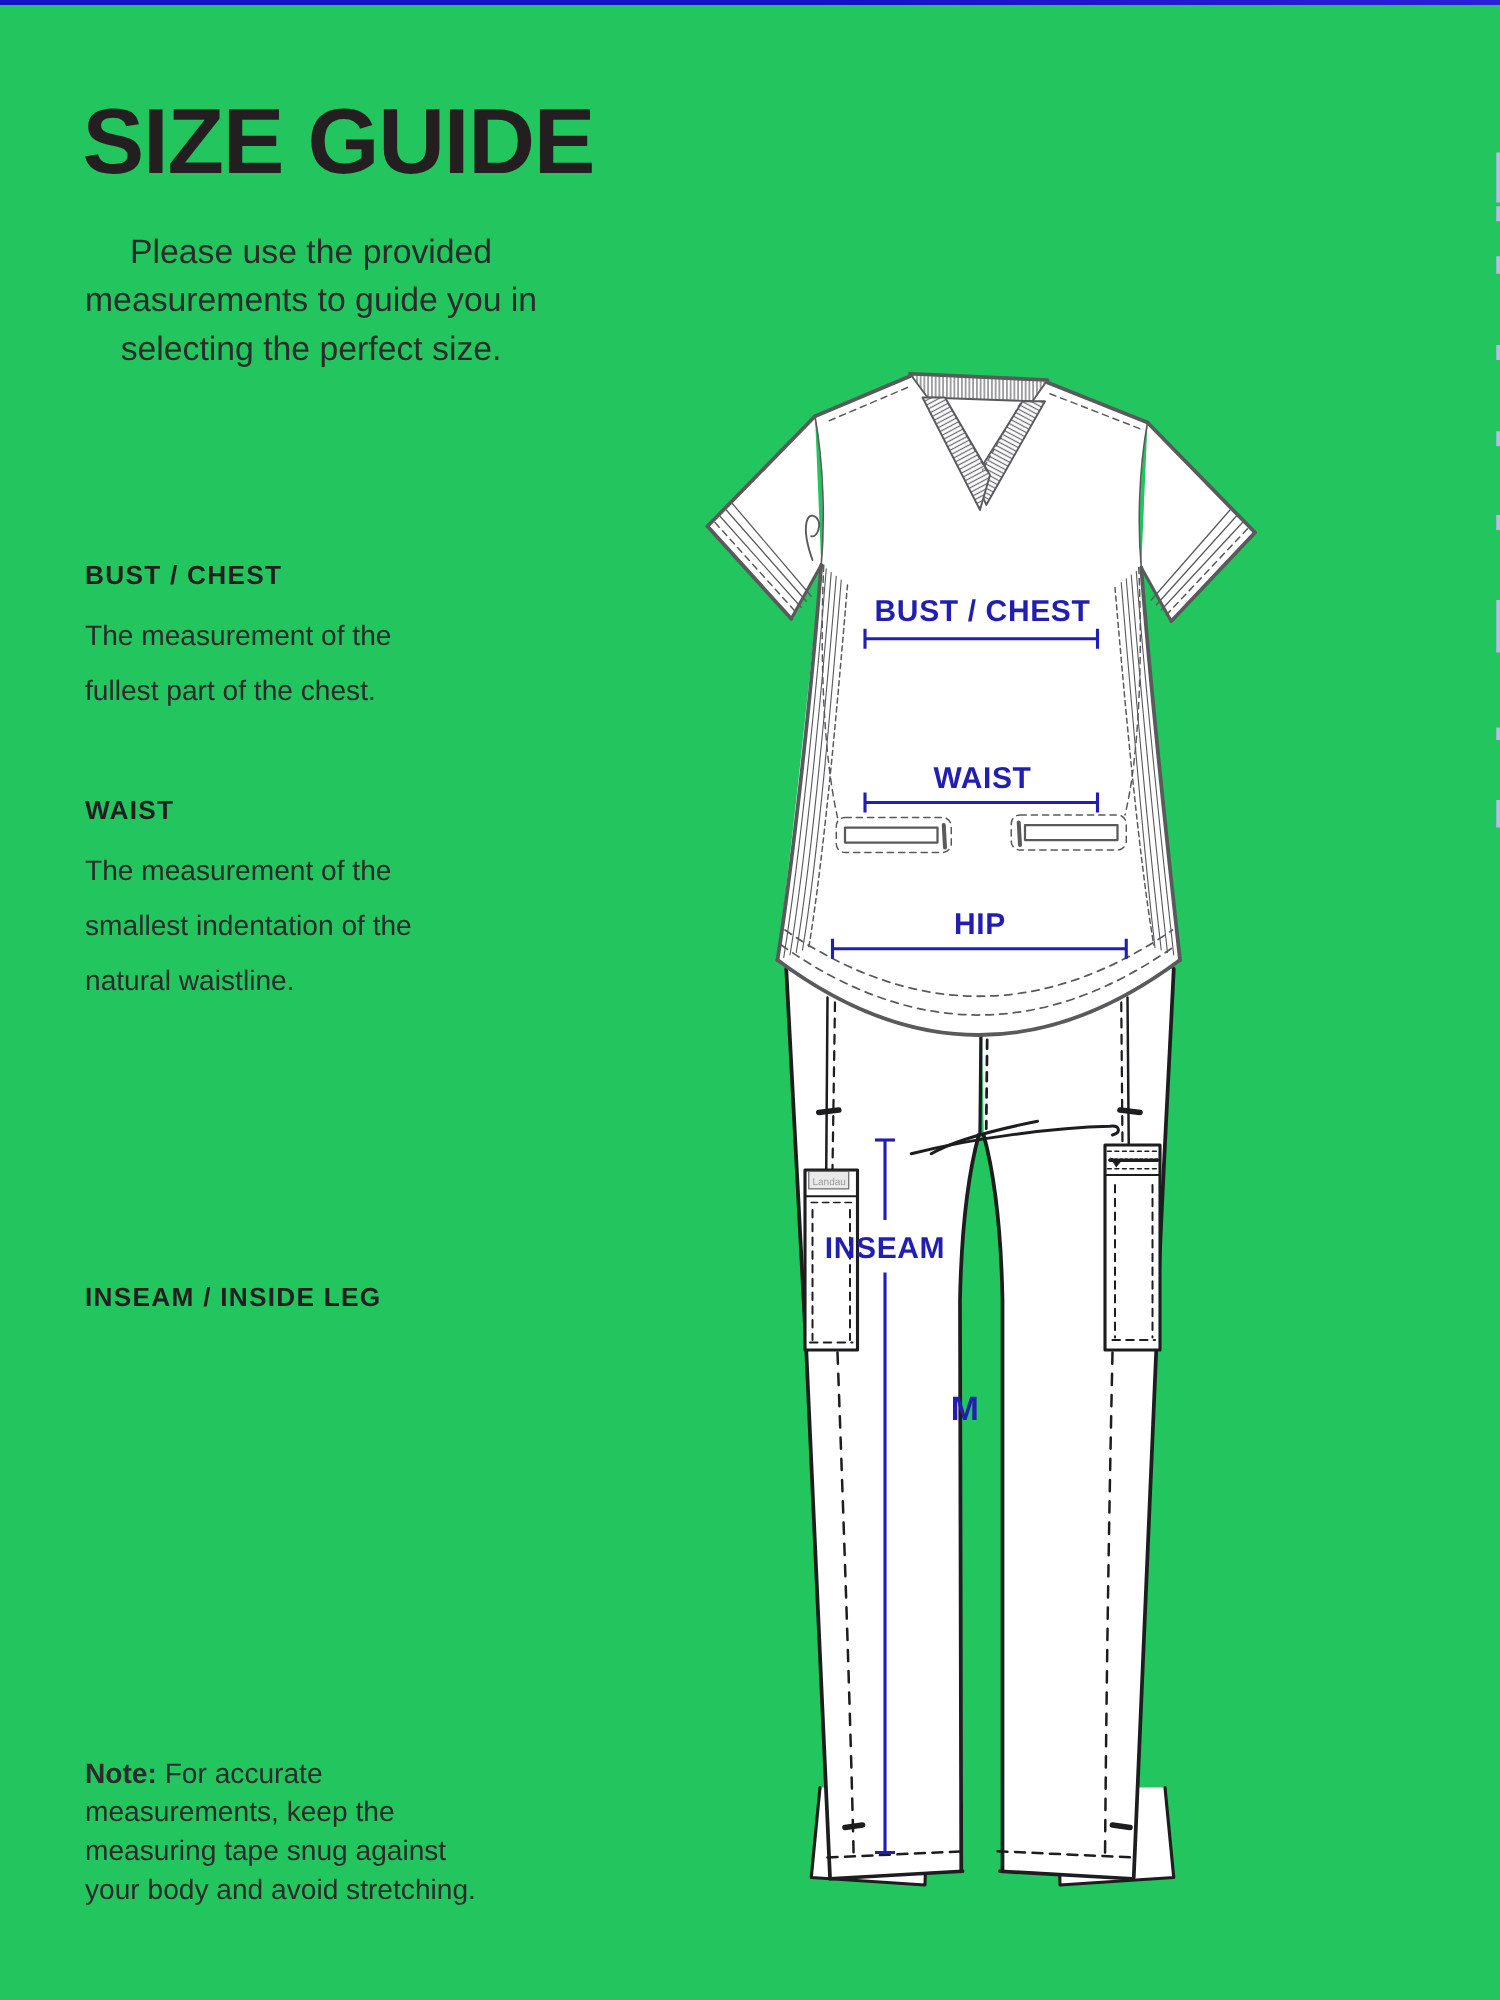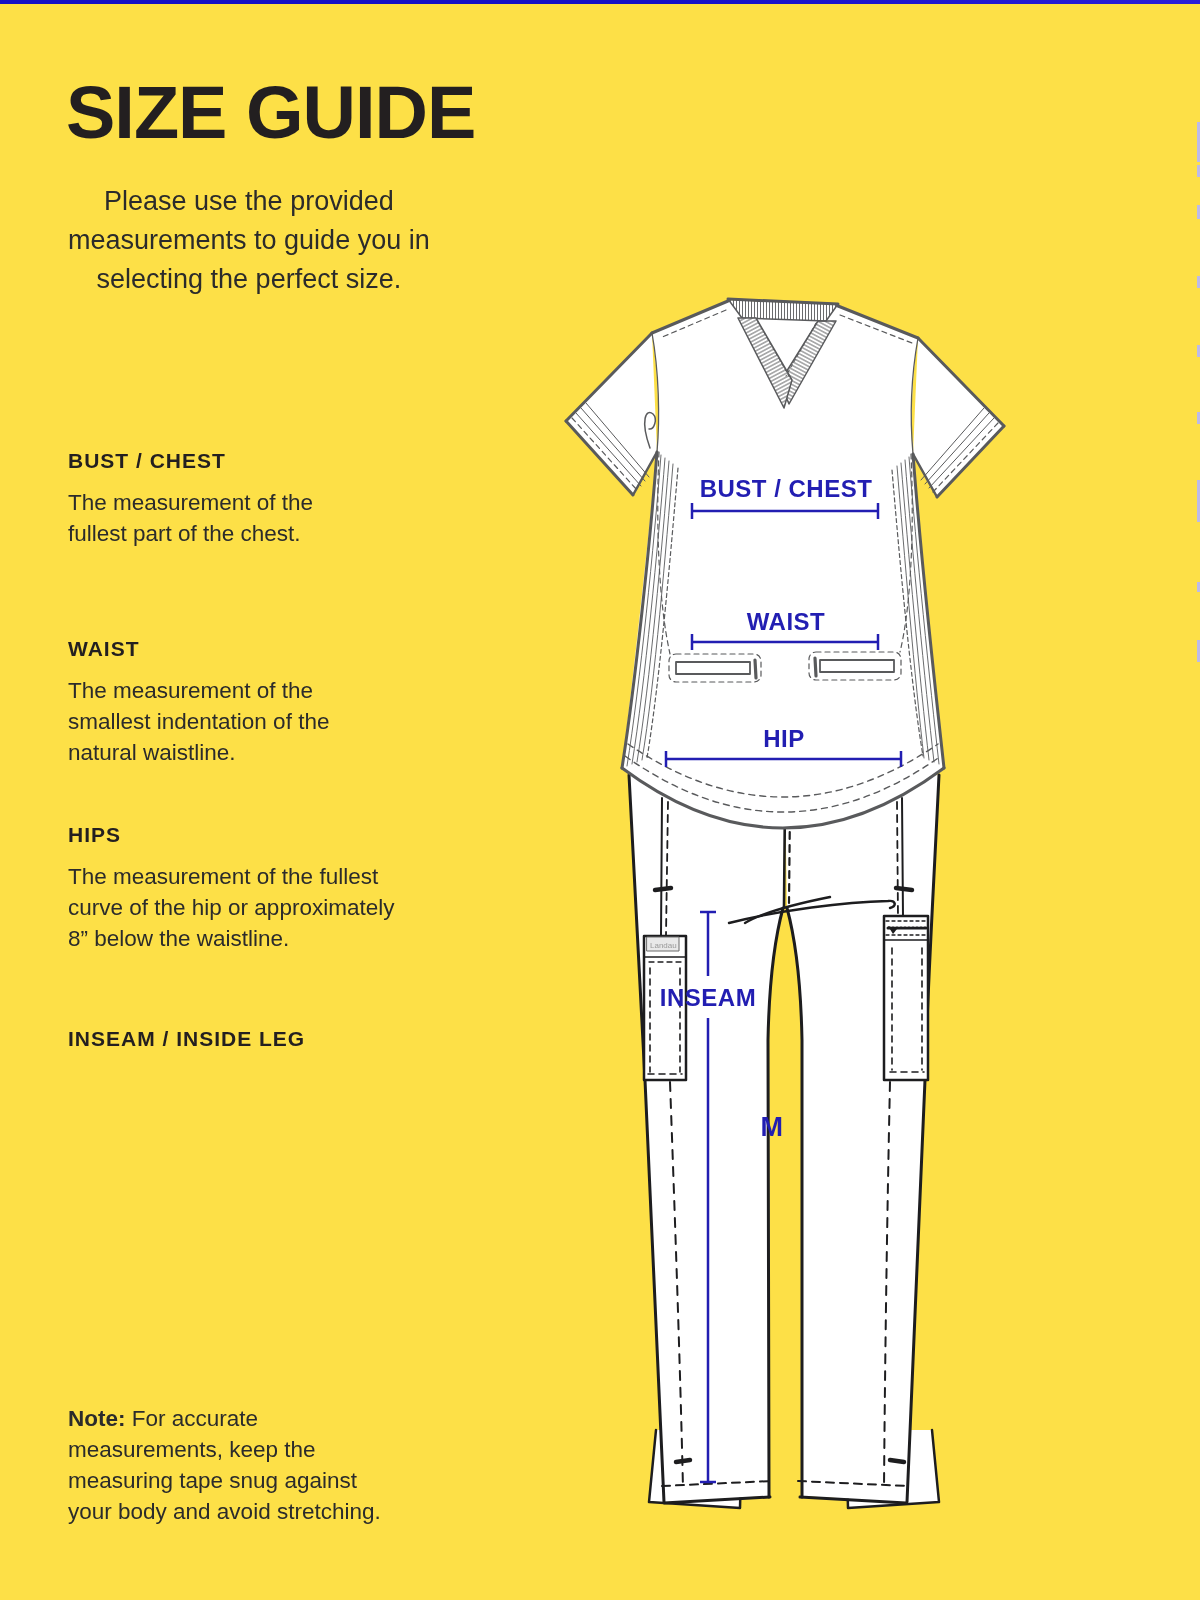--- a/index.html
+++ b/index.html
@@ -1,32 +1,32 @@
 <!DOCTYPE html>
 <html><head>
 <meta charset="utf-8">
 <style>
   * { margin:0; padding:0; box-sizing:border-box; }
   html,body { width:1200px; height:1600px; background:#ffffff; overflow:hidden;
               font-family:"Liberation Sans", sans-serif; color:#262223; }
-  .page { position:relative; width:1200px; height:1600px; background:#fde047; }
+  .page { position:relative; width:1200px; height:1600px; background:#22c55e; }
 
   .topbar { position:absolute; left:0; top:0; width:1200px; height:4px;
             background:linear-gradient(90deg,#1511c6 0%, #1511c6 55%, #2b1fd8 100%); }
 
   .title { position:absolute; left:66px; top:70px; font-size:74px; font-weight:bold;
            letter-spacing:-1px; color:#231f20; white-space:pre; }
 
   .intro { position:absolute; left:68px; top:182px; font-size:27px; line-height:39px;
            color:#2b2b2b; white-space:pre-line;text-align:center; }
 
   .section { position:absolute; left:68px; }
   .section h2 { font-size:21px; font-weight:bold; letter-spacing:1px; color:#231f20;
                 white-space:pre; }
-  .section p  { margin-top:14px; font-size:22.5px; line-height:31px; color:#2b2b2b;
+  .section p  { margin-top:14px; font-size:22.5px; line-height:44px; color:#2b2b2b;
                 white-space:pre-line; }
   .sec-bust   { top:449px; }
   .sec-waist  { top:637px; }
   .sec-hips   { top:823px; }
   .sec-inseam { top:1027px; }
 
   .note { position:absolute; left:68px; top:1403px; font-size:22.5px; line-height:31px;
           color:#2b2b2b; }
   .note .lbl { font-weight:bold; }
   .note .txt { white-space:pre-line; }
@@ -56,26 +56,20 @@
 fullest part of the chest.</p>
   </div>
 
   <div class="section sec-waist">
     <h2>WAIST</h2>
     <p>The measurement of the
 smallest indentation of the
 natural waistline.</p>
   </div>
 
-  <div class="section sec-hips">
-    <h2>HIPS</h2>
-    <p>The measurement of the fullest
-curve of the hip or approximately
-8” below the waistline.</p>
-  </div>
 
   <div class="section sec-inseam">
     <h2>INSEAM / INSIDE LEG</h2>
   </div>
 
   <div class="note"><span class="lbl">Note:</span><span class="txt"> For accurate
 measurements, keep the
 measuring tape snug against
 your body and avoid stretching.</span></div>
 

